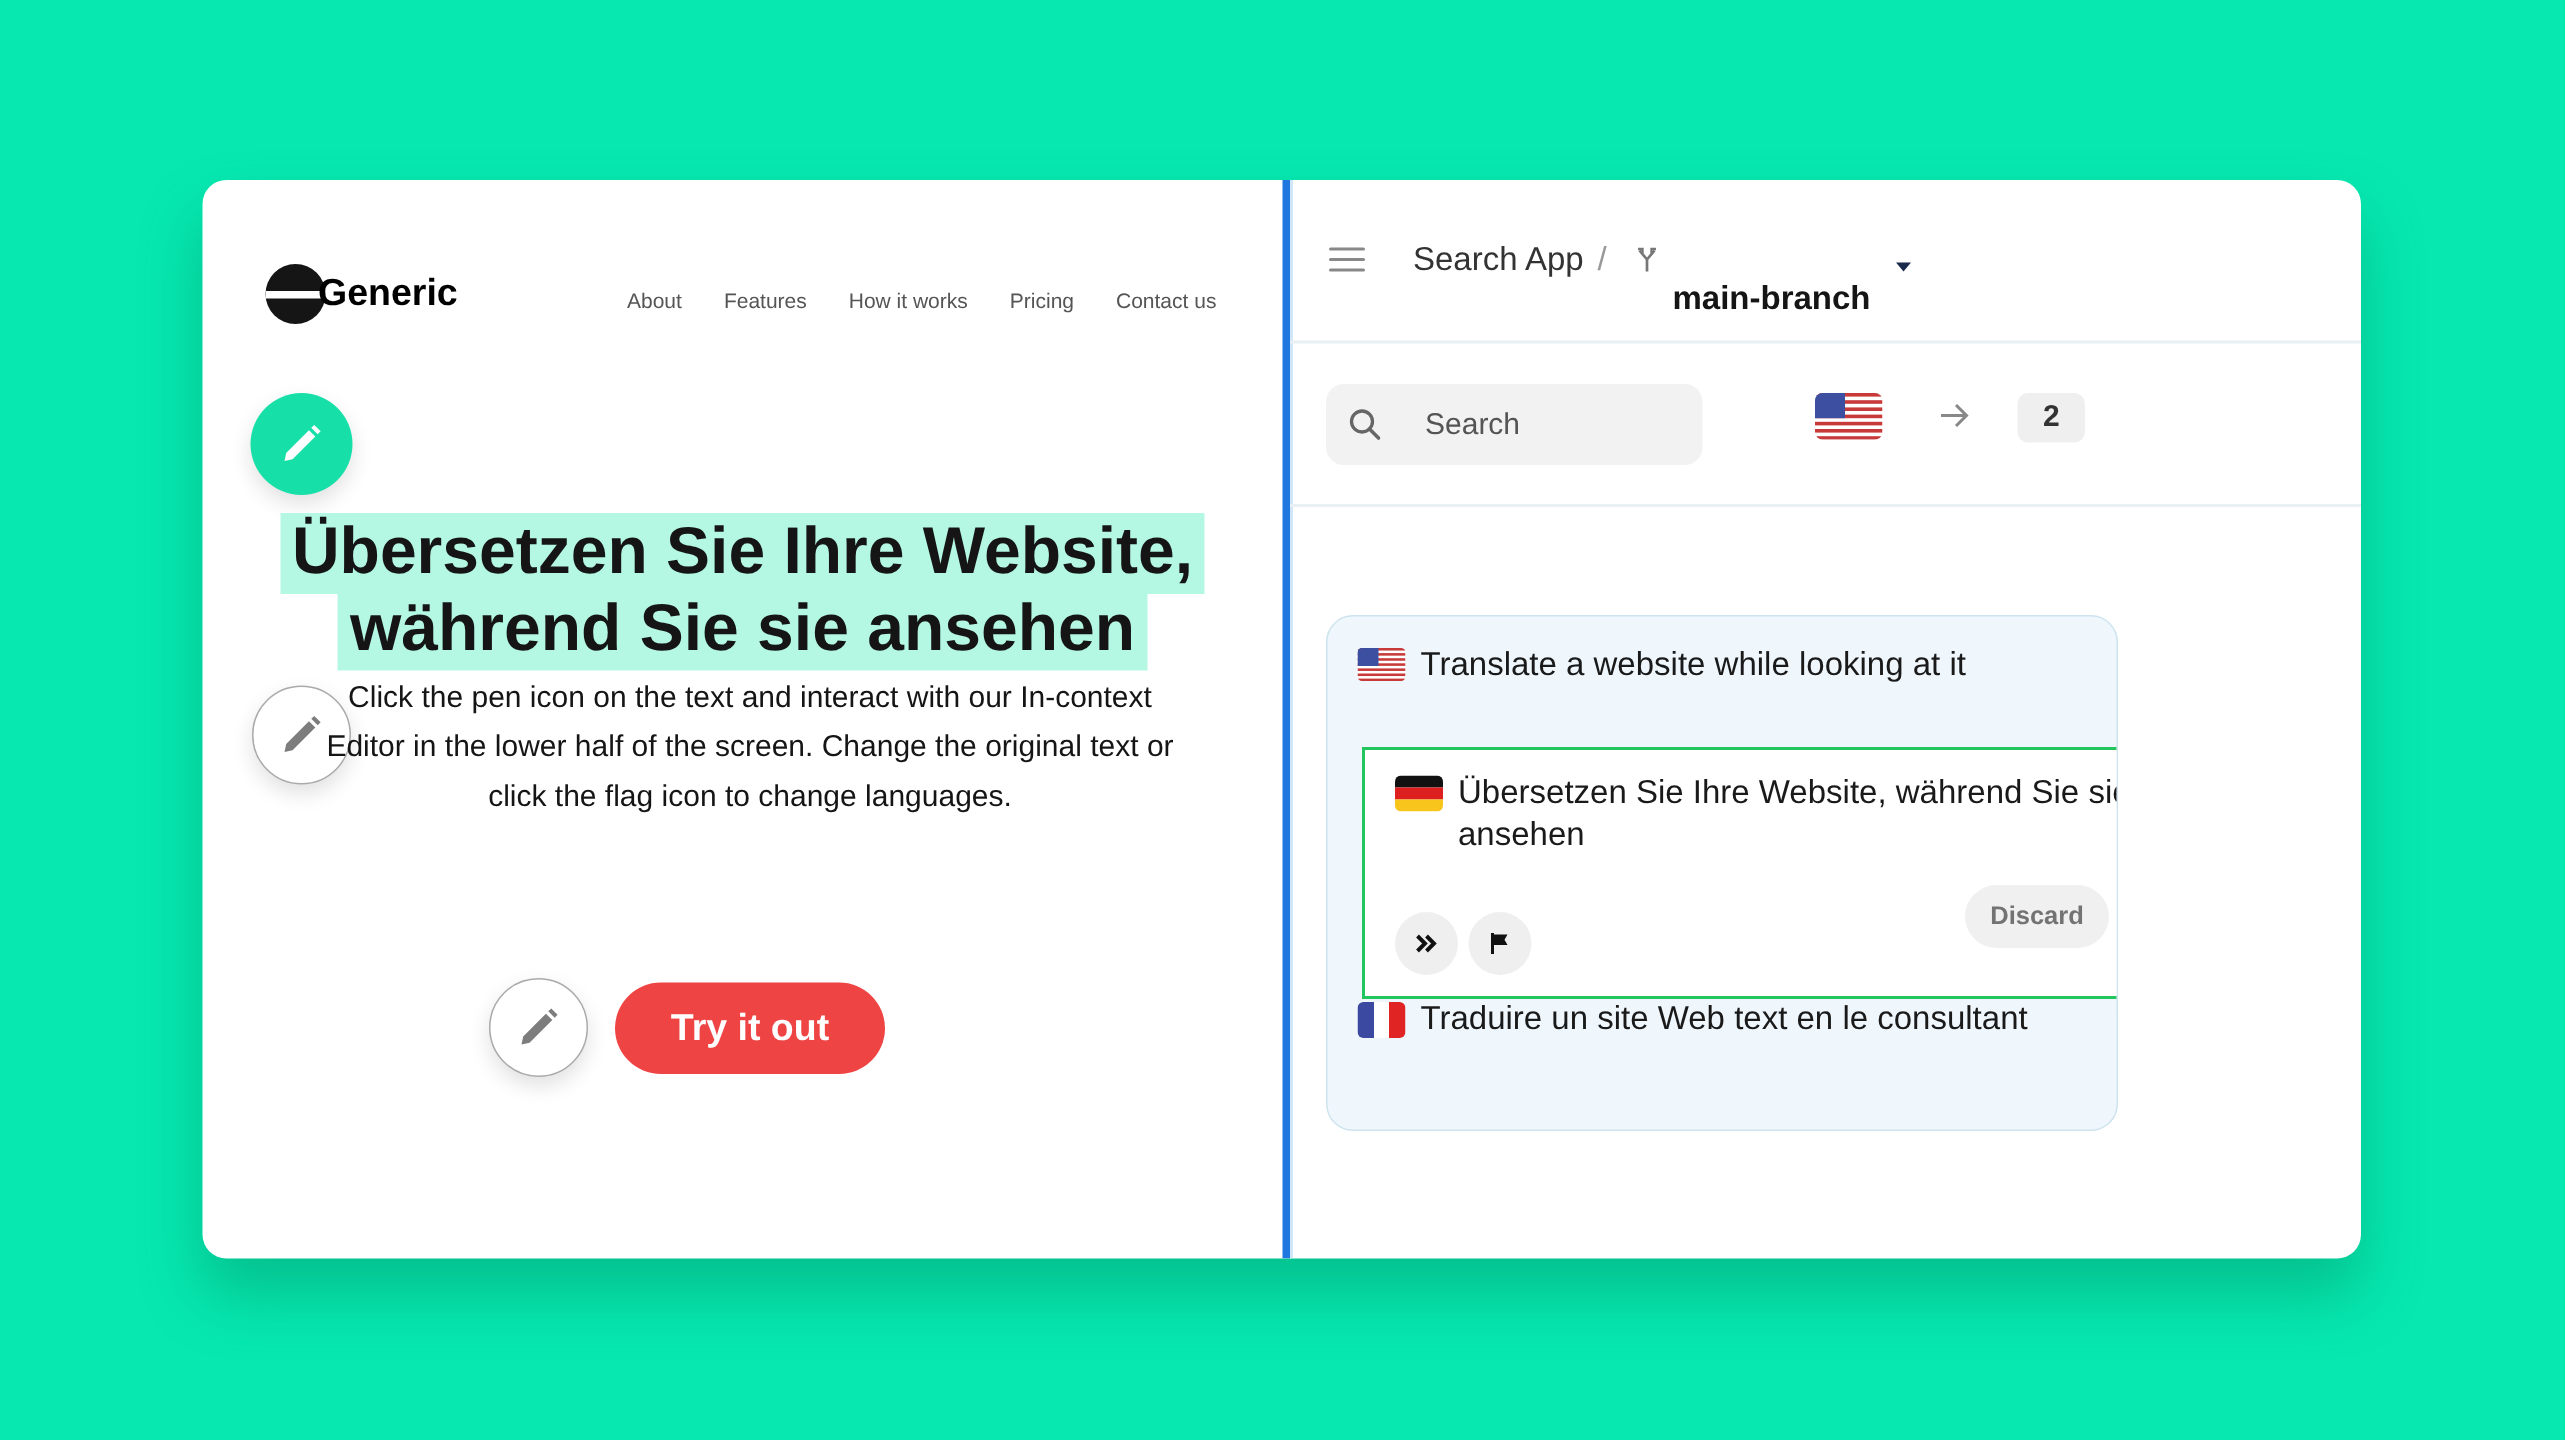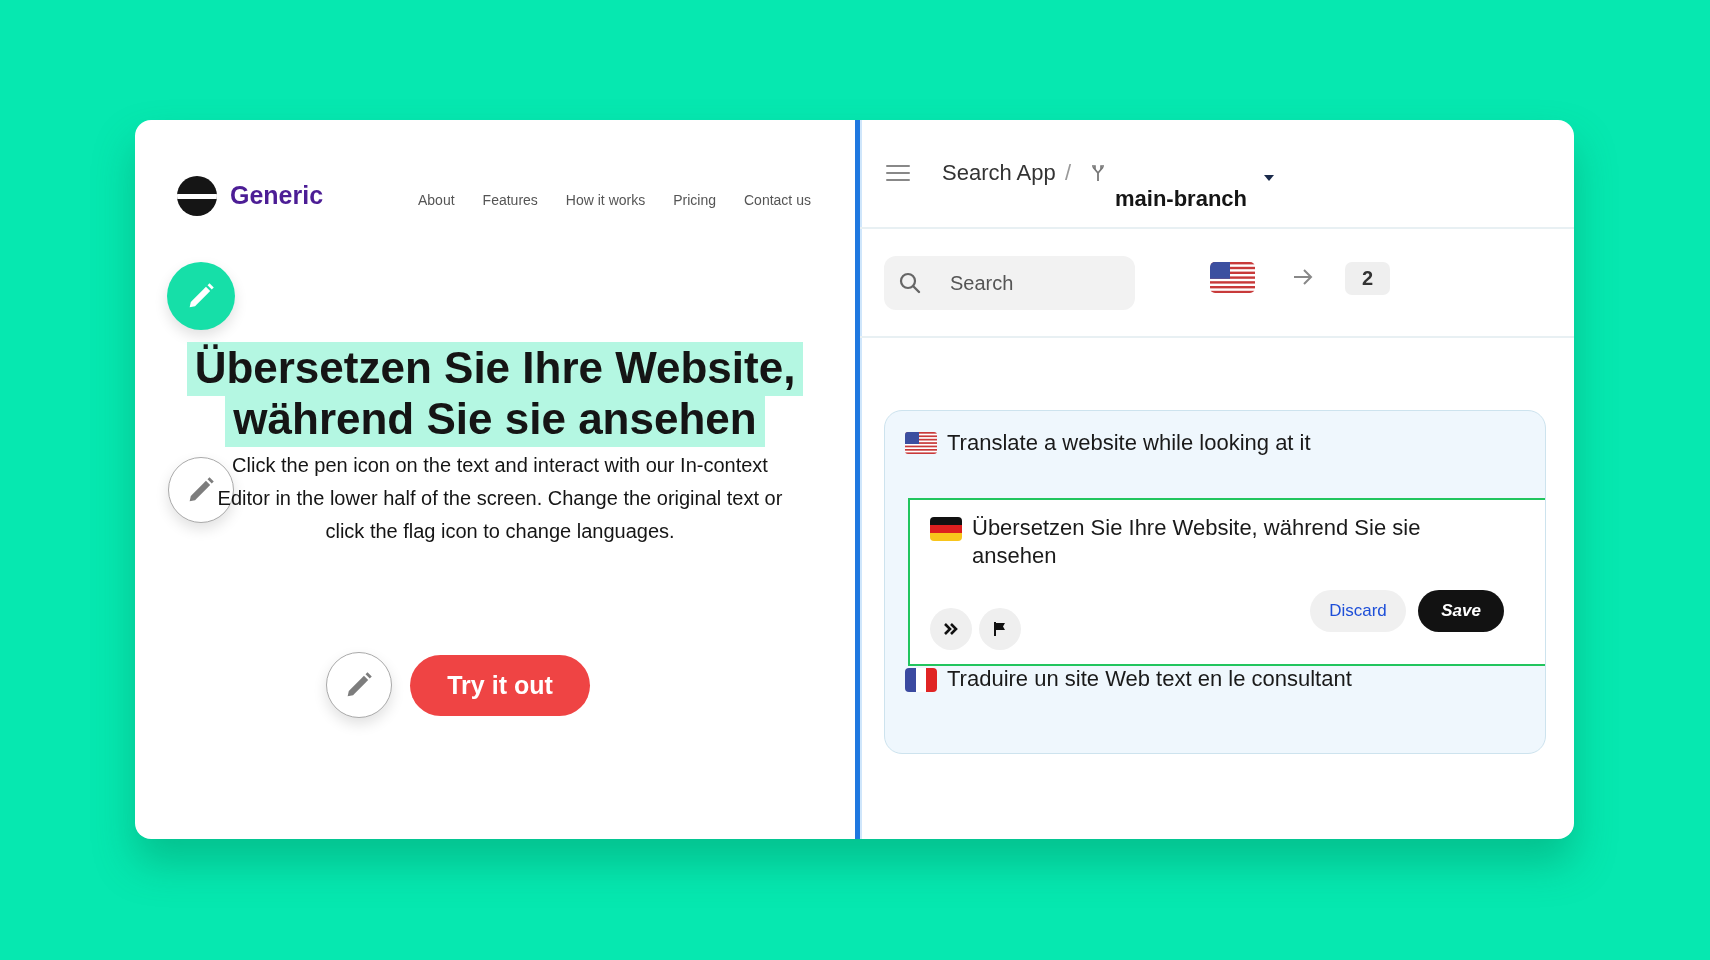--- a/index.html
+++ b/index.html
@@ -17,21 +17,21 @@
   }
   .abs { position: absolute; }
   
   .logo-circle {
     left: 42px; top: 56px; width: 40px; height: 40px; border-radius: 50%;
     background: #151515; overflow: hidden;
   }
   .logo-circle::after {
     content: ""; position: absolute; left: 0; right: 0; top: 18px; height: 5px; background: #fff;
   }
-  .brand { left: 95px; top: 61px; font-size: 25px; font-weight: 700; color: #4c1d95; }
+  .brand { left: 77px; top: 61px; font-size: 25px; font-weight: 700; color: #000000; }
   .nav { left: 283px; top: 72px; display: flex; gap: 28px; font-size: 14px; color: #555; }
   .nav span { cursor: pointer; }
   .pen-green {
     left: 32px; top: 142px; width: 68px; height: 68px; border-radius: 50%;
     background: #16dfa8; box-shadow: 0 6px 14px rgba(0,0,0,0.12);
     display: flex; align-items: center; justify-content: center;
   }
   .pen-white {
     width: 66px; height: 66px; border-radius: 50%; background: #fff;
     border: 1px solid #aaa; box-shadow: 0 6px 14px rgba(0,0,0,0.12);
@@ -75,40 +75,40 @@
     font-family: "Liberation Sans", sans-serif; width: 170px;
   }
   .search input::placeholder { color: #555; }
   .flag-us-big { left: 1075px; top: 142px; }
   .arrow { left: 1157px; top: 146px; }
   .badge {
     left: 1210px; top: 142px; width: 45px; height: 33px; border-radius: 7px; background: #efefef;
     font-size: 20px; font-weight: 700; color: #333; display:flex; align-items:center; justify-content:center; cursor: pointer;
   }
   .tcard {
-    left: 749px; top: 290px; width: 662px; height: 344px; border-radius: 18px;
+    left: 749px; top: 290px; width: 528px; height: 344px; border-radius: 18px;
     background: #eff7fd; border: 1px solid #cde3ee; overflow: hidden;
   }
   .trow { position: absolute; left: 0; width: 660px; display: flex; align-items: flex-start; gap: 10px; padding-left: 20px; font-size: 22px; line-height: 28px; color: #1a1a1a; cursor: pointer; }
   .trow-en { top: 18px; }
   .trow-de {
     top: 87px; height: 168px; background: #fff; border: 2px solid #22c55e;
     padding-top: 14px; cursor: text; width: 662px; left: -1px; margin-left: 24px;
   }
   .trow-de .txt { width: 480px; }
   .trow-fr { top: 254px; }
   .flag { flex: 0 0 auto; margin-top: 3px; }
   .iconbtn {
     width: 42px; height: 42px; border-radius: 50%; background: #efefef;
     display: flex; align-items: center; justify-content: center; cursor: pointer;
   }
   .ib1 { left: 20px; top: 108px; } .ib2 { left: 69px; top: 108px; }
   .discard {
     left: 400px; top: 90px; width: 96px; height: 42px; border-radius: 21px; background: #f0f0f0;
-    font-size: 17px; font-weight: 400; color: #1d4ed8; display:flex; align-items:center; justify-content:center; cursor:pointer;
+    font-size: 17px; font-weight: 700; color: #737373; display:flex; align-items:center; justify-content:center; cursor:pointer;
   }
   .save {
     left: 508px; top: 90px; width: 86px; height: 42px; border-radius: 21px; background: #121212;
     font-size: 17px; font-weight: 700; color: #fff; display:flex; align-items:center; justify-content:center; cursor:pointer;font-style:italic;
   }
 </style>
 </head>
 <body>
 
 <div class="card">

